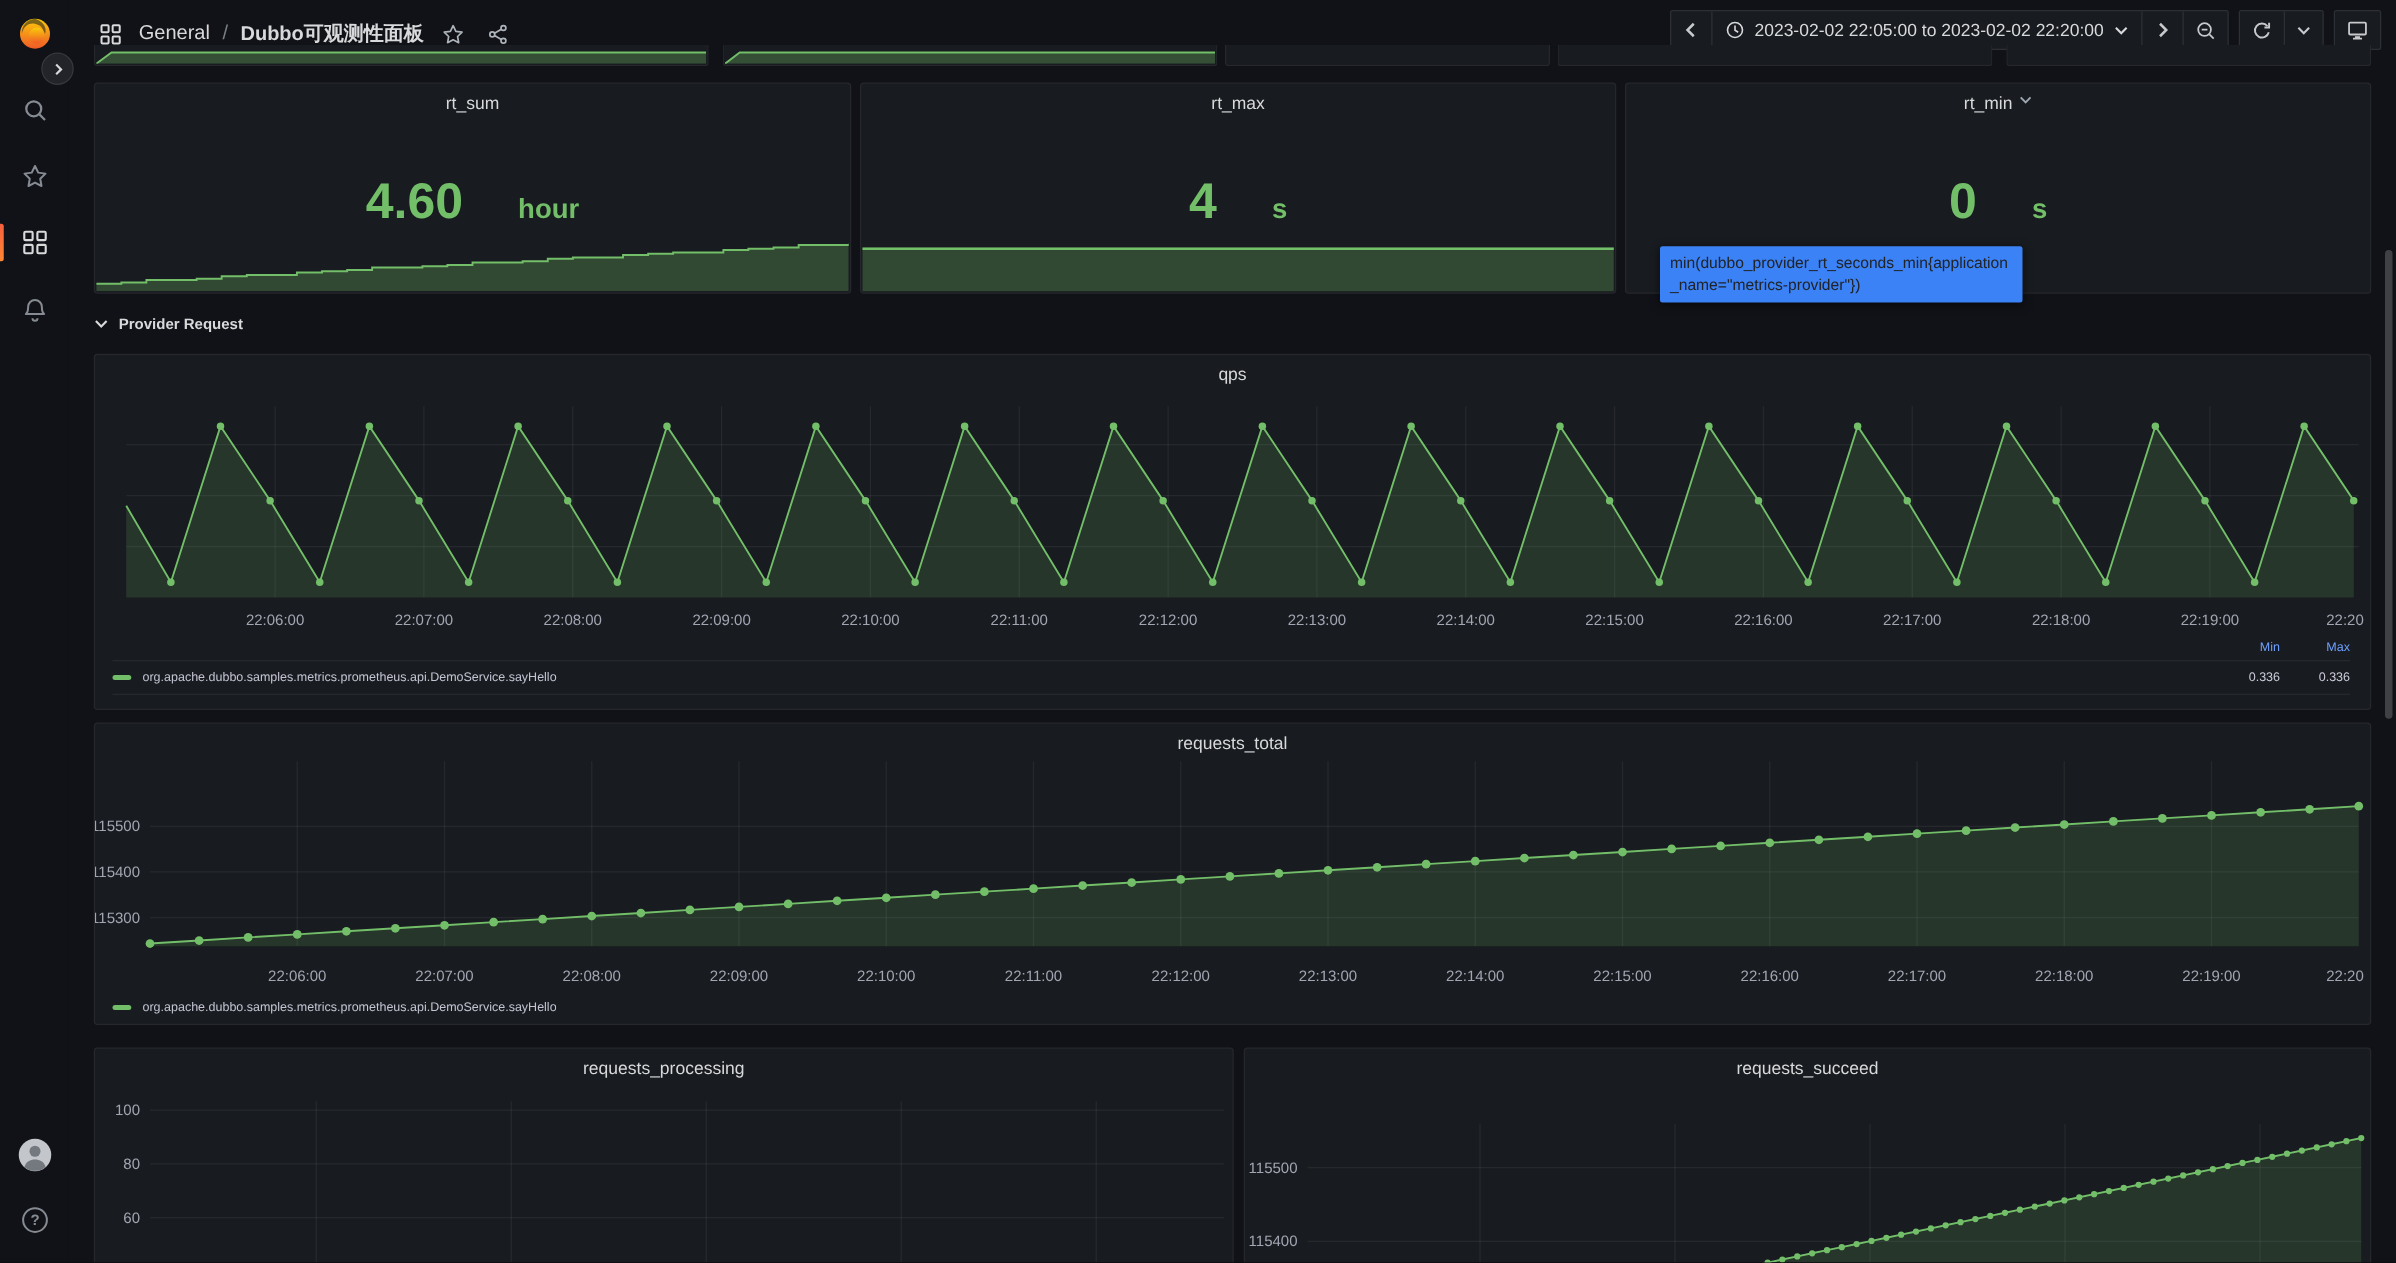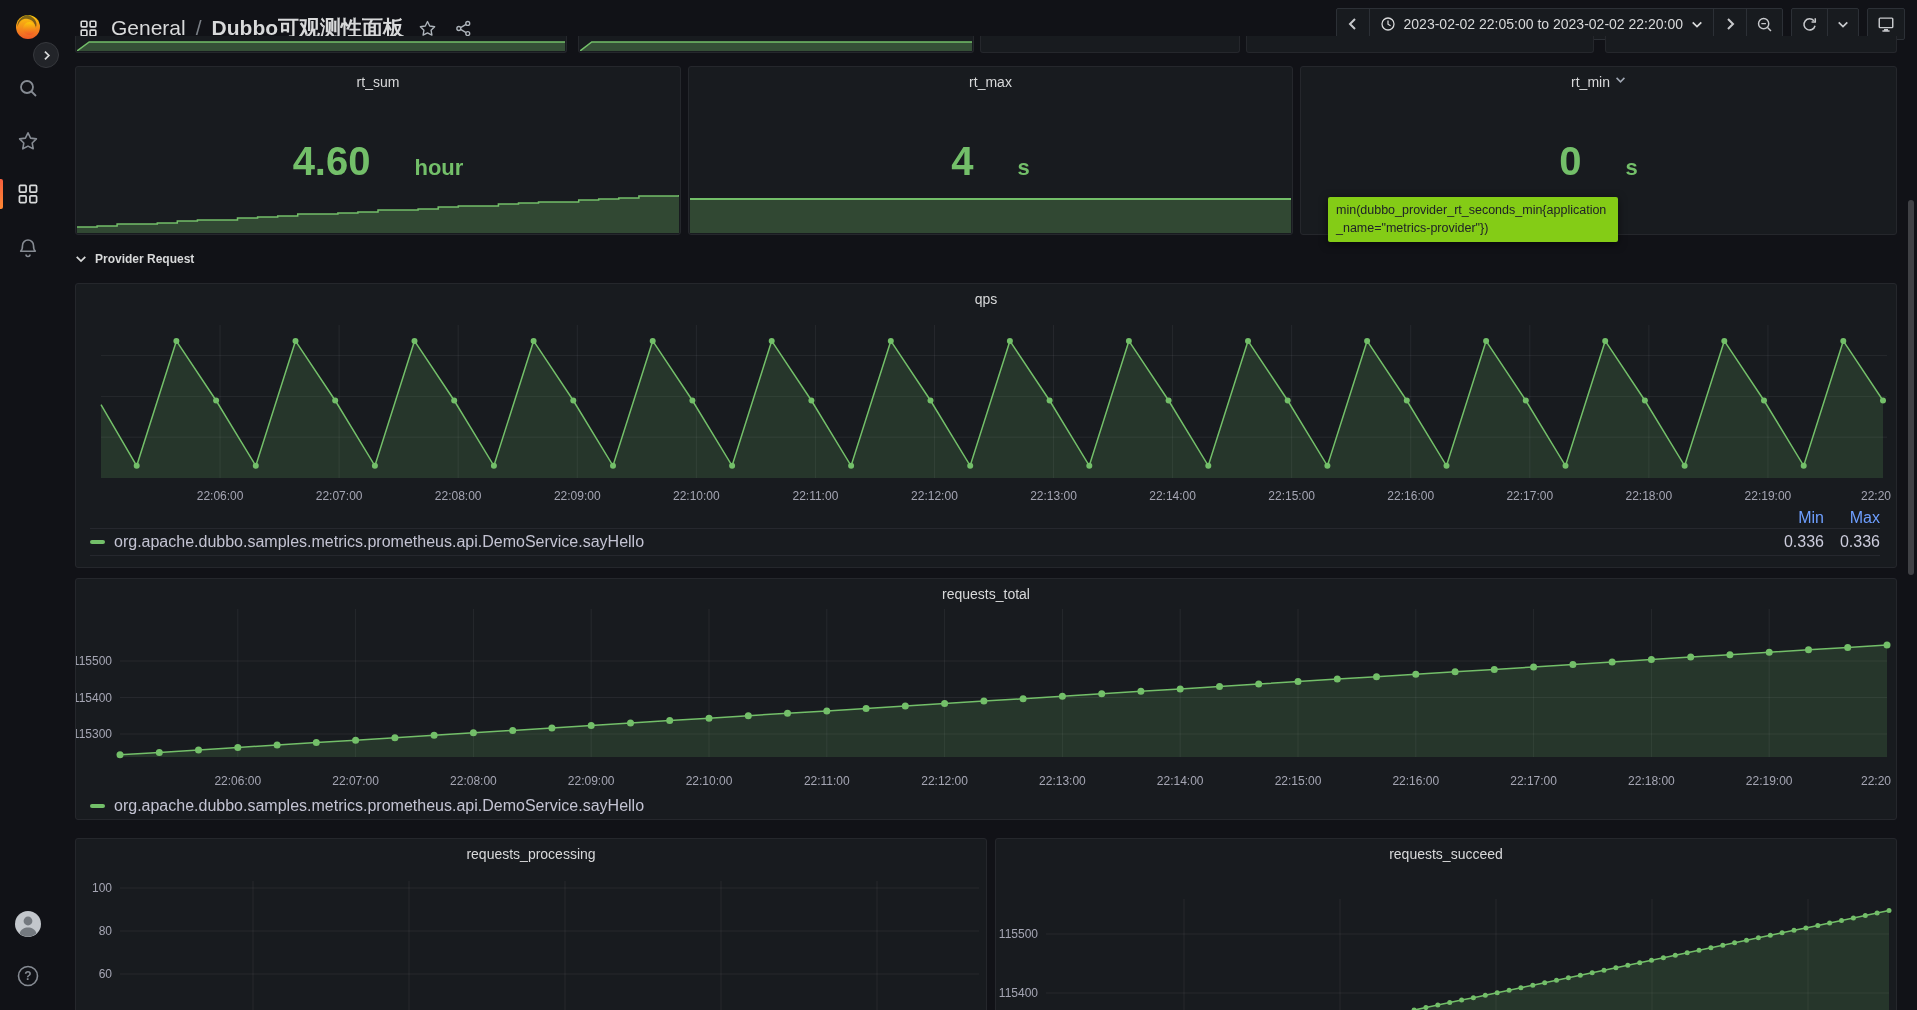--- a/index.html
+++ b/index.html
@@ -6,21 +6,21 @@
   #app{position:relative;width:1917px;height:1010px;overflow:hidden;background:#111217;
        font-family:"Liberation Sans","DejaVu Sans",sans-serif;color:#ccccdc;}
   
   #sidebar{position:absolute;left:0;top:0;width:55px;height:1010px;background:#111217;}
   .side-item{position:absolute;left:0;width:55px;height:40px;display:flex;align-items:center;justify-content:center;cursor:pointer;color:#868b93;}
   .side-item.active{color:#d8d9da;}
   .active-bar{position:absolute;left:0;top:5px;width:3px;height:30px;border-radius:0 2px 2px 0;
               background:linear-gradient(180deg,#f55f3e,#ff8833);}
   
   #header{position:absolute;left:55px;top:0;right:0;height:52px;background:#111217;}
-  #breadcrumb{position:absolute;left:20px;top:14px;display:flex;align-items:center;gap:10px;font-size:21px;}
+  #breadcrumb{position:absolute;left:20px;top:14px;display:flex;align-items:center;gap:10px;font-size:16px;}
   #breadcrumb .bc-section{color:#d8d9da;cursor:pointer;}
   #breadcrumb .bc-sep{color:#7b8087;}
   #breadcrumb .bc-title{color:#d8d9da;font-weight:700;cursor:pointer;}
   .hd-iconbtn{display:flex;align-items:center;justify-content:center;width:26px;height:26px;color:#aeb4bb;cursor:pointer;border-radius:2px;}
   #toolbar{position:absolute;top:8px;right:12px;height:32px;display:flex;gap:8px;align-items:stretch;}
   .tb-group{display:flex;border:1px solid #2c3036;border-radius:2px;background:#181b1f;overflow:hidden;}
   .tb-btn{display:flex;align-items:center;justify-content:center;padding:0 9px;color:#c7c9cc;cursor:pointer;}
   .tb-btn + .tb-btn{border-left:1px solid #2c3036;}
   .tb-time{display:flex;align-items:center;gap:8px;padding:0 10px;font-size:14px;color:#d8d9da;white-space:nowrap;cursor:pointer;border-left:1px solid #2c3036;border-right:1px solid #2c3036;}
   #expand-btn{position:absolute;left:33px;top:42px;width:24px;height:24px;border-radius:50%;
@@ -40,31 +40,31 @@
   #section-row{position:absolute;left:75px;top:245px;height:28px;display:flex;align-items:center;gap:8px;cursor:pointer;}
   #section-row .sec-label{font-size:12px;font-weight:600;color:#d8d9da;}
   
   svg.chart{position:absolute;left:0;top:0;}
   .grid{stroke:rgba(204,204,220,.08);stroke-width:1;}
   .series{stroke:#73bf69;stroke-width:1.5;fill:none;}
   .afill{fill:#73bf69;fill-opacity:.17;stroke:none;}
   .dot{fill:#73bf69;}
   .tick{fill:rgba(204,204,220,.78);font-size:12px;font-family:"Liberation Sans","DejaVu Sans",sans-serif;}
   
-  .legend{position:absolute;font-size:16px;}
+  .legend{position:absolute;font-size:10px;}
   .lg-head{display:flex;justify-content:flex-end;height:20px;align-items:center;}
   .lg-head .lg-col{color:#6e9fff;font-weight:500;cursor:pointer;}
   .lg-col{width:56px;text-align:right;}
   .lg-row{display:flex;align-items:center;height:26px;border-top:1px solid #26282e;border-bottom:1px solid #26282e;}
   .lg-simple{display:flex;align-items:center;height:22px;}
   .swatch{display:inline-block;width:15px;height:4px;border-radius:2px;background:#73bf69;flex:none;}
   .lg-name{flex:1;margin-left:9px;color:rgba(204,204,220,.95);cursor:pointer;white-space:nowrap;overflow:hidden;}
   .lg-val{color:#ccccdc;}
   
-  #query-tooltip{position:absolute;left:1328px;top:197px;width:274px;background:#84cc16;color:#202327;
+  #query-tooltip{position:absolute;left:1328px;top:197px;width:274px;background:#3b82f6;color:#202327;
      font-size:12.5px;line-height:1.4;padding:5px 8px;border-radius:2px;word-break:break-all;
      box-shadow:0 2px 8px rgba(0,0,0,.55);z-index:40;}
   
   #scroll-thumb{position:absolute;right:3px;top:200px;width:6px;height:375px;border-radius:3px;background:rgba(255,255,255,.20);cursor:pointer;}
 </style>
 </head>
 <body>
 
 <div id="app">
 

